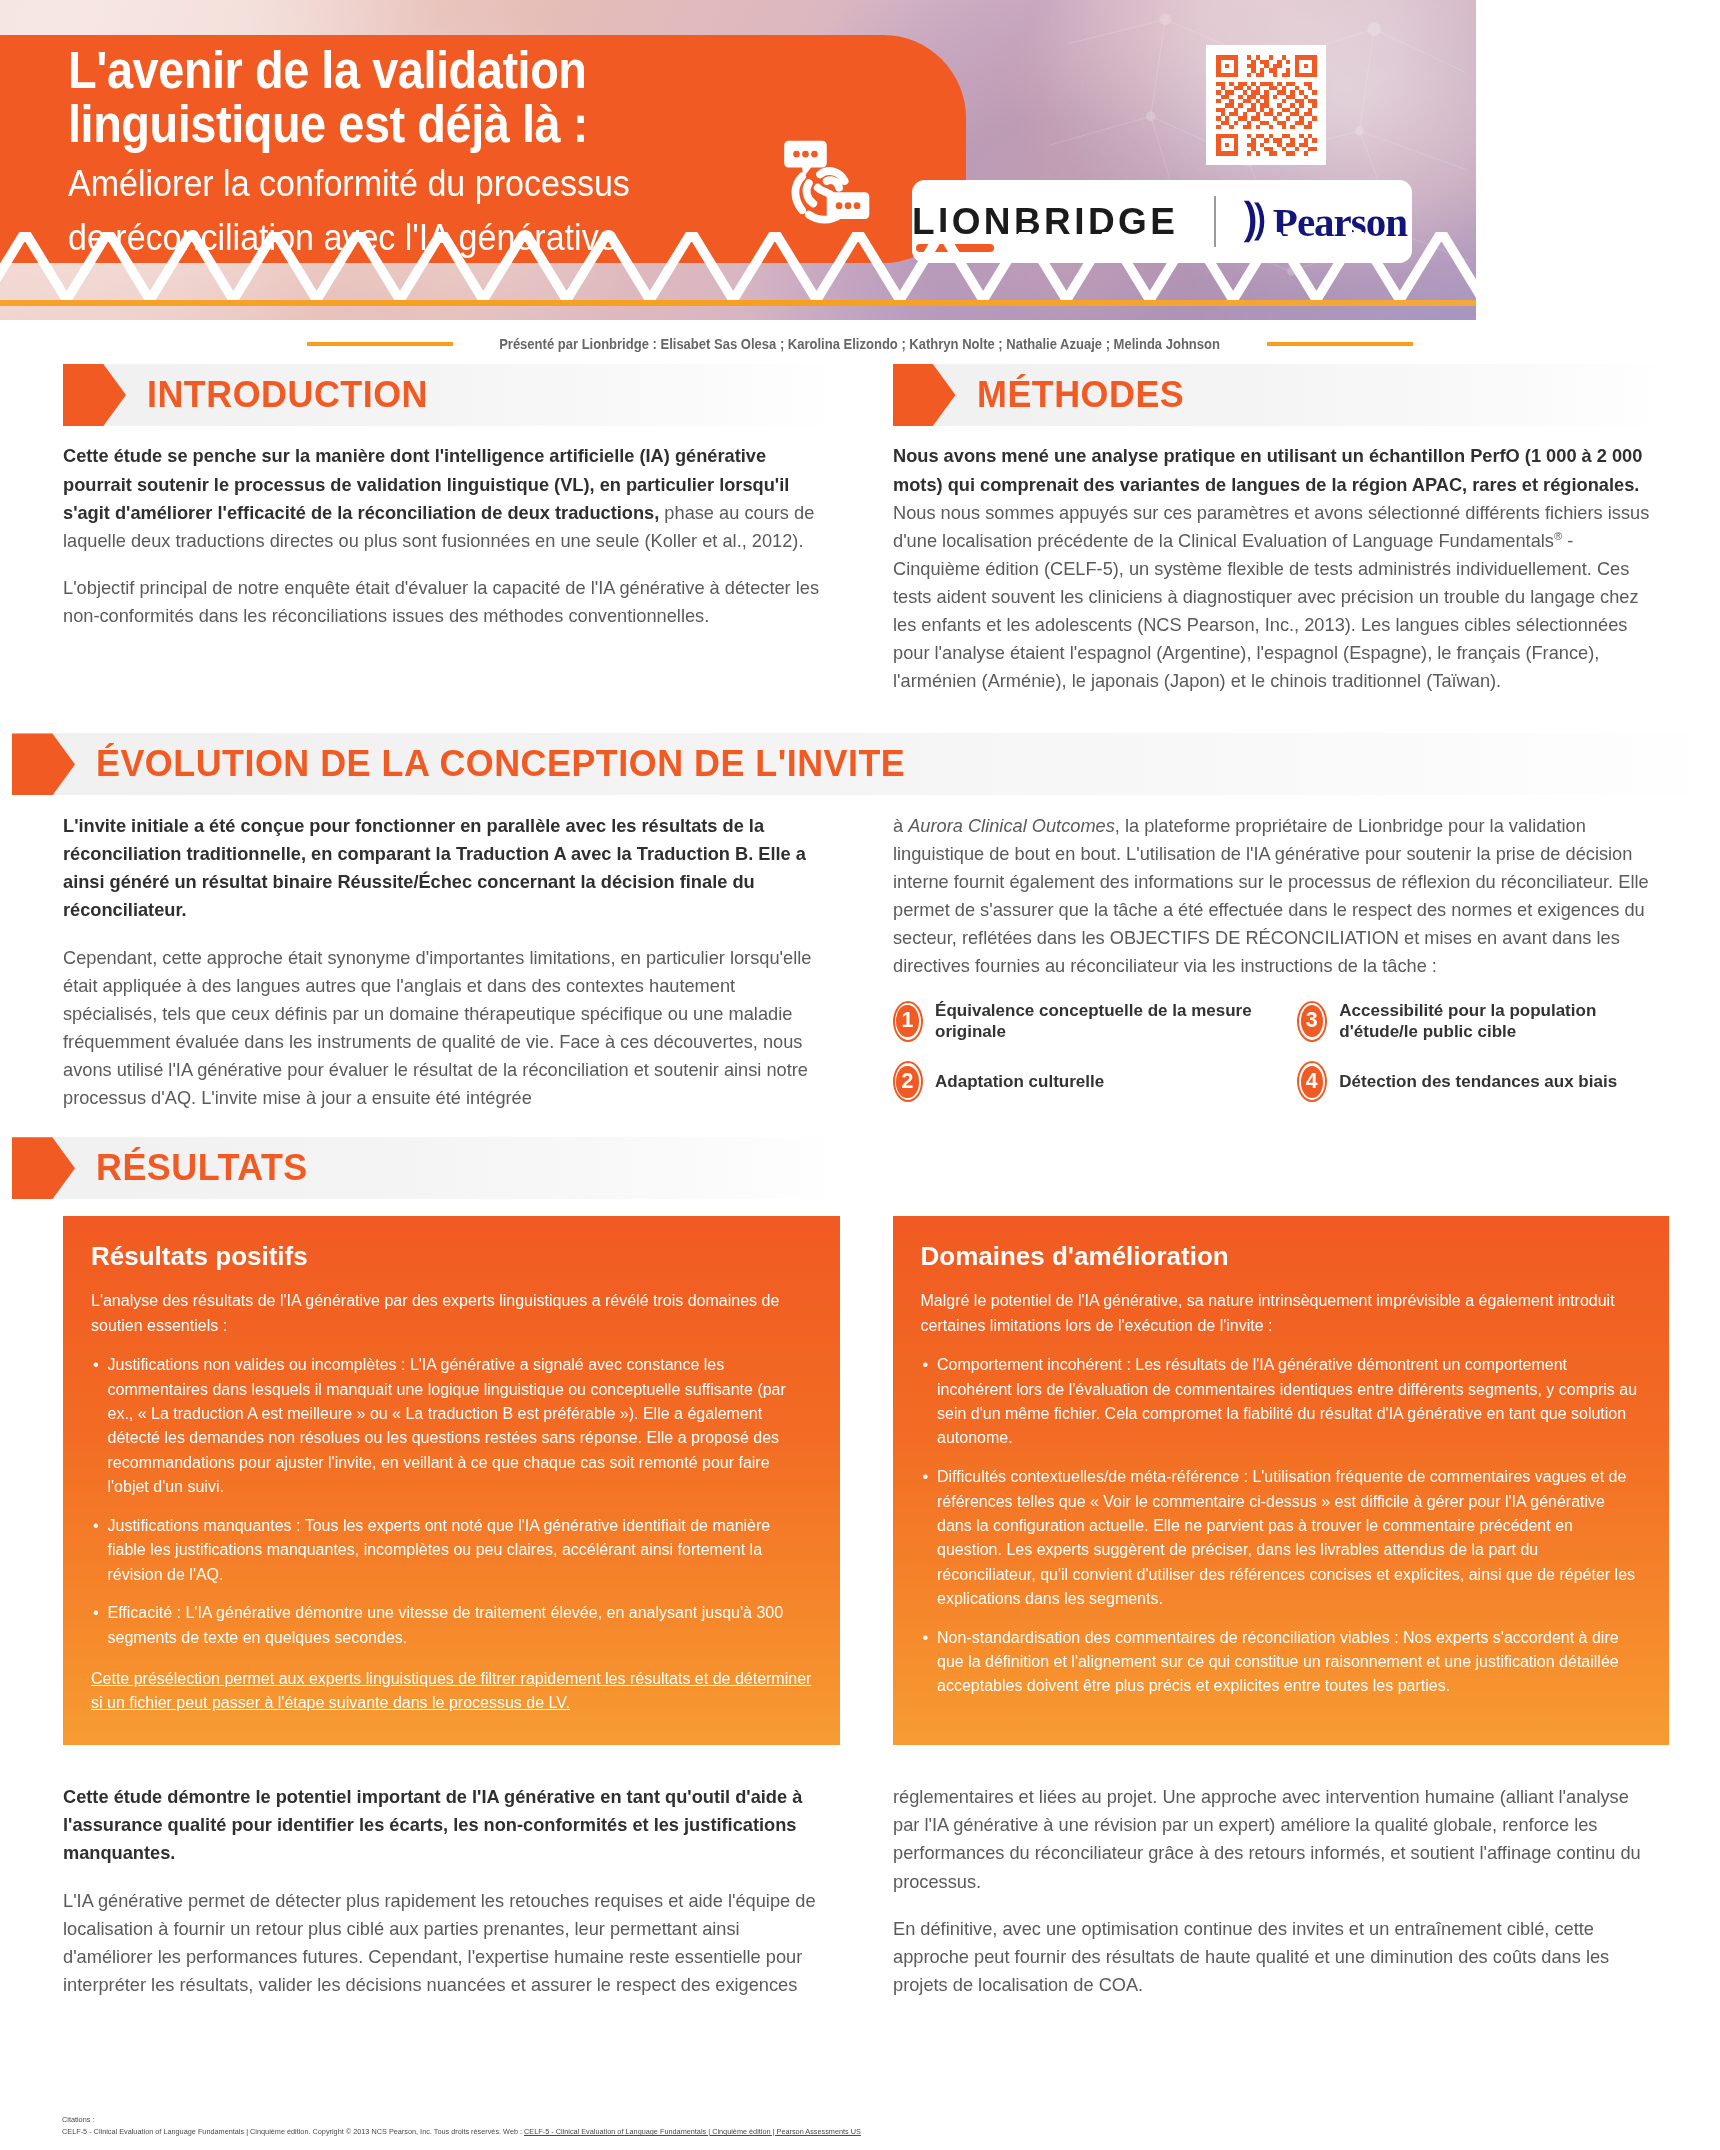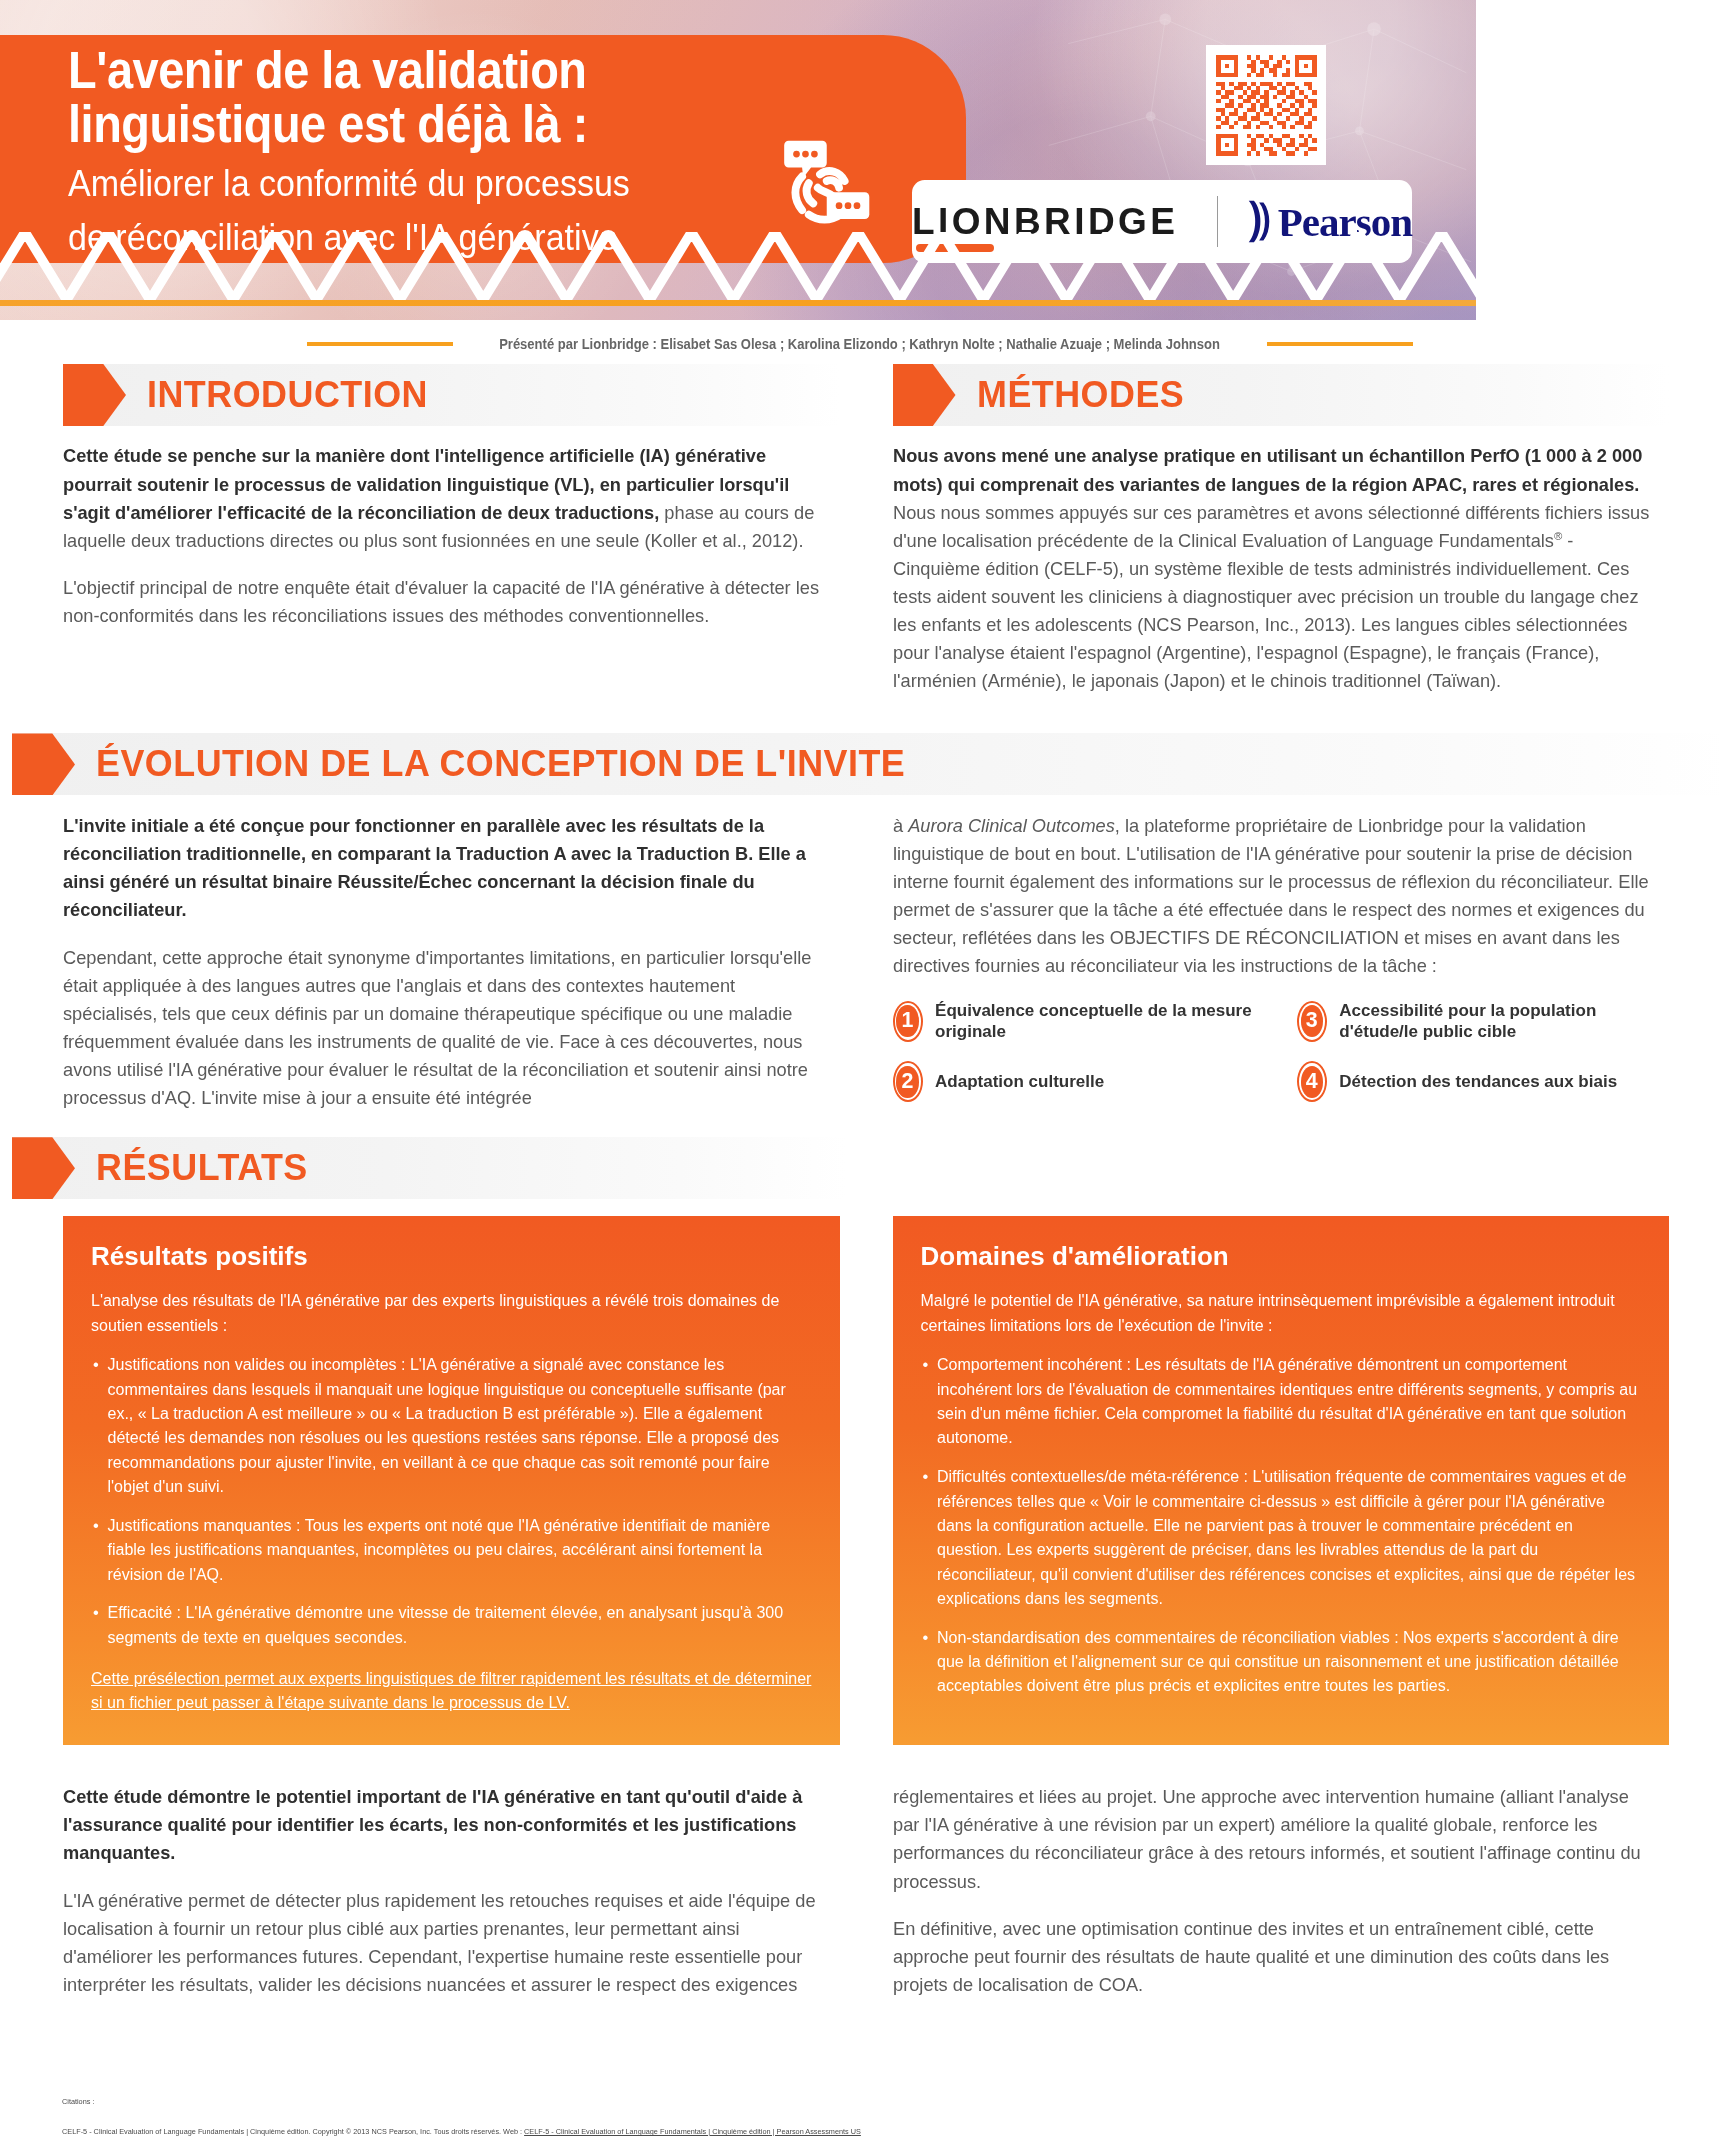--- a/index.html
+++ b/index.html
@@ -68,21 +68,21 @@
     transform: scaleX(0.92); transform-origin: left center;
   }
   .globe-icon{
     position:absolute; right:83px; top:90px; width:117px; height:112px;
   }
 
   .logo-card{
     position:absolute; right:64px; top:180px;
     width: 500px; height: 83px;
     background:#fff; border-radius: 12.6px;
-    display:flex; align-items:center; justify-content:space-between; gap:0px;
+    display:flex; align-items:center; justify-content:flex-start; gap:0px;
   }
   .logo-lionbridge{
     font-size: 37px; font-weight:700; letter-spacing: 3.4px; color:#1b1b1b;
     position:relative; padding-right: 28px;
   }
   .logo-lionbridge .lb-bar{
     position:absolute; left:3.9px; bottom:-9.7px; width:78px; height:8.3px;
     background: var(--orange); border-radius:4.4px;
   }
   .logo-divider{ width:1.9px; height:51px; background:#9a9a9a; margin:0 26px 0 7.8px; }
@@ -194,21 +194,21 @@
     content:"•"; position:absolute; left:1.9px; top:-1px; font-size:16.5px;
   }
   .card-ul li b{ font-weight:400; }
   .card .after{ margin-top: 16.5px; font-size:16px; line-height:1.52;text-decoration:underline; }
 
   
   .citations{
     position:absolute; left: 62px; bottom: 12.6px; width: 1214px;
     font-size: 7.3px; line-height: 1.7; color:#4a4a4a;
   }
-  .citations .lbl{ margin-bottom: 18px; }
+  .citations .lbl{ margin-bottom: 0; }
   .citations .u{ text-decoration: underline; }
 
   .spacer-sm{ height: 25px; }
   .spacer-md{ height: 38px; }
 </style>
 </head>
 <body>
 
 <div class="header">
   <div class="photo-texture"></div>

